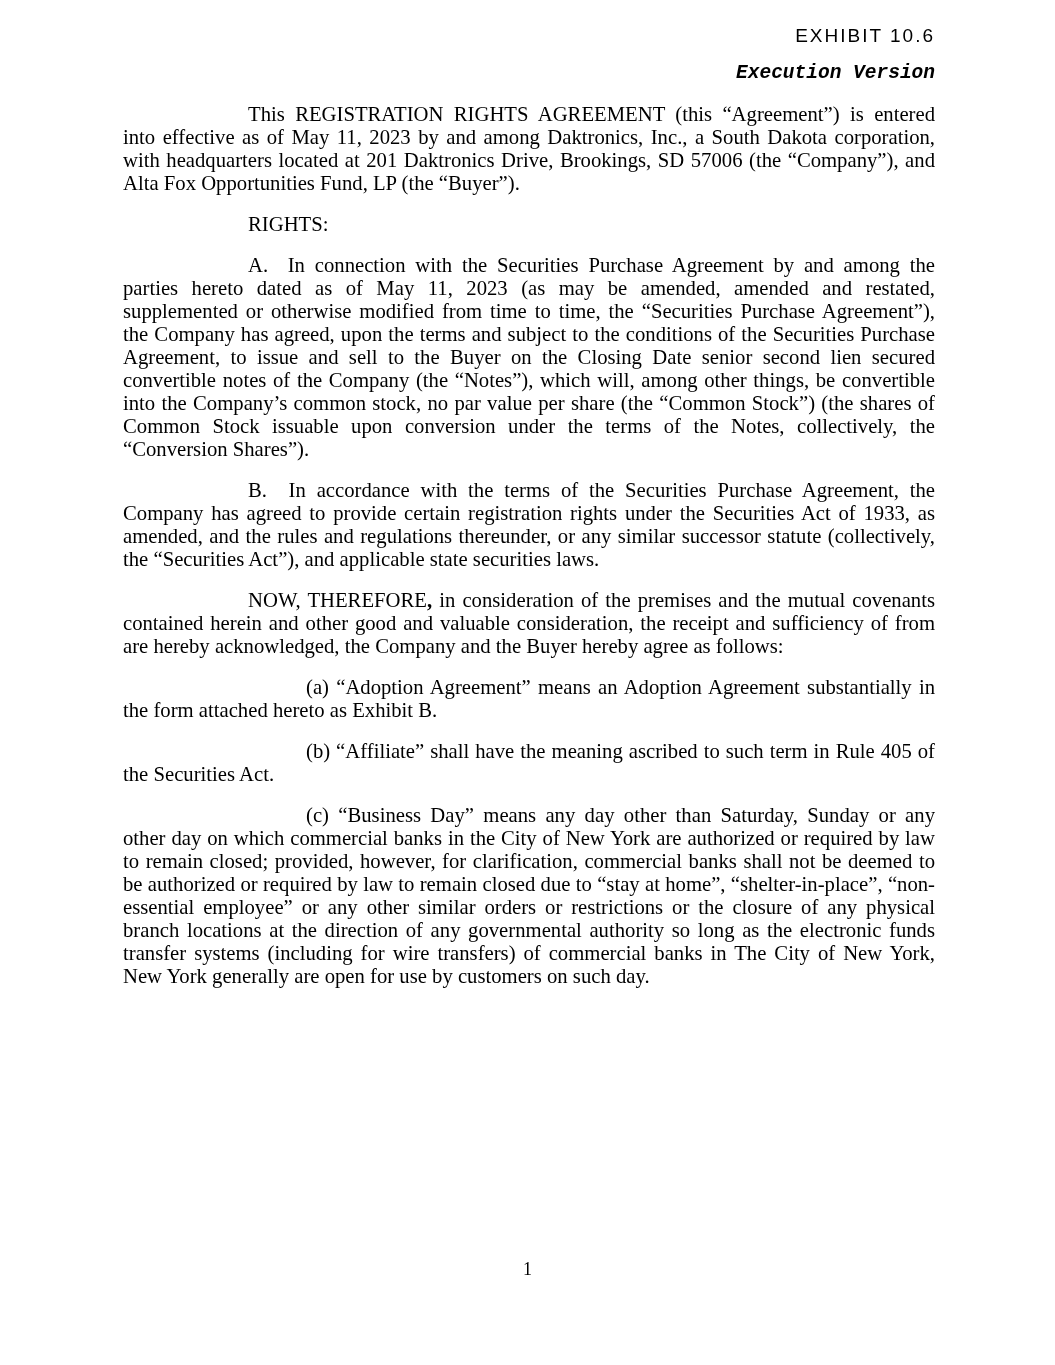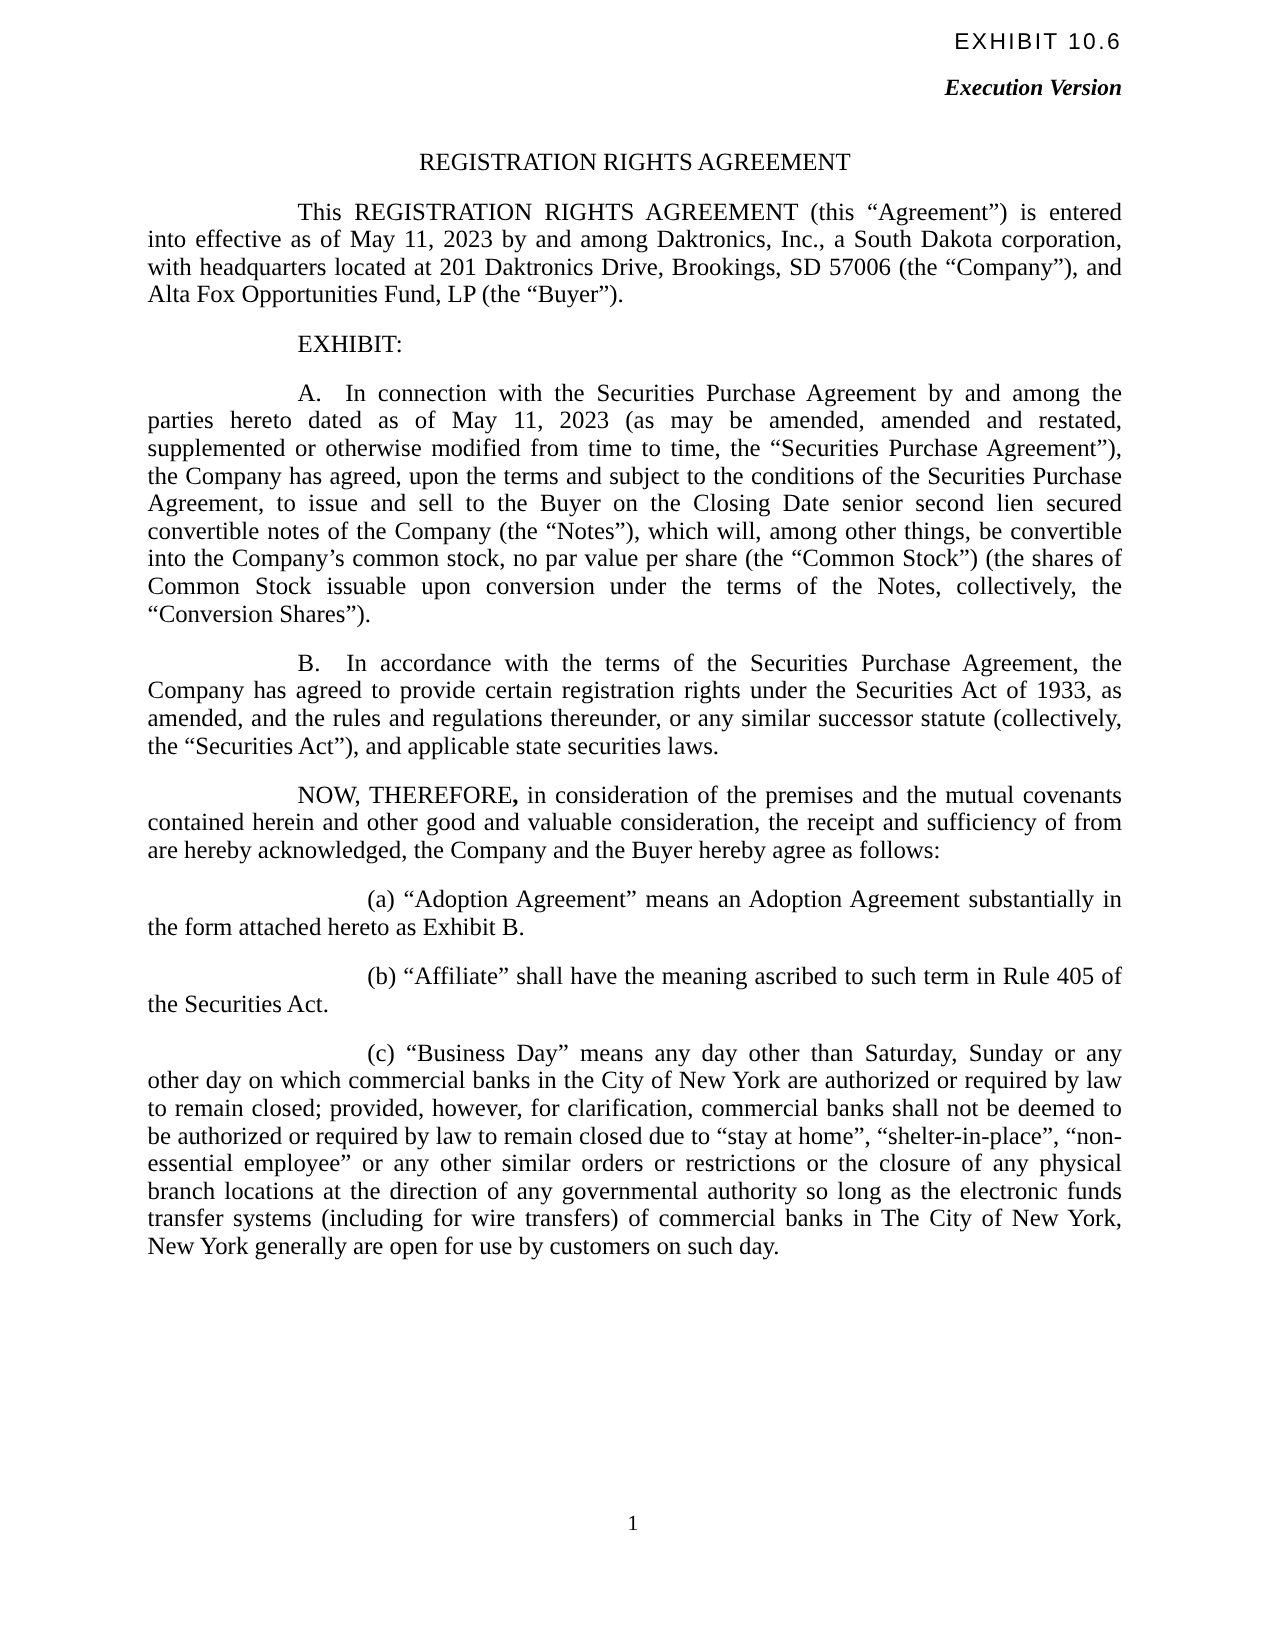--- a/index.html
+++ b/index.html
@@ -29,20 +29,21 @@
   .exhibit-label {
     font-family: "Liberation Sans", "DejaVu Sans", sans-serif;
     font-size: 19px;
     letter-spacing: 2px;
   }
   .version-label {
     margin-top: 15px;
     font-size: 19.5px;
     font-weight: bold;
     font-style: italic;
+    font-family: Liberation Mono, monospace;
   }
   .doc-title {
     margin-top: 40px;
     text-align: center;
   }
   .para {
     margin: 18px 0 0 0;
     text-align: justify;
     text-indent: 125px;
   }
@@ -63,24 +64,23 @@
 </head>
 <body>
 
 <div class="page">
 
   <div class="header">
     <div class="exhibit-label">EXHIBIT 10.6</div>
     <div class="version-label">Execution Version</div>
   </div>
 
-  <div class="doc-title">REGISTRATION RIGHTS AGREEMENT</div>
 
   <p class="para"><span>This REGISTRATION RIGHTS AGREEMENT (this “</span><span class="u">Agreement</span><span>”) is entered into effective as of May 11, 2023 by and among Daktronics, Inc., a South Dakota corporation, with headquarters located at 201 Daktronics Drive, Brookings, SD 57006 (the “</span><span class="u">Company</span><span>”), and Alta Fox Opportunities Fund, LP (the “</span><span class="u">Buyer</span><span>”).</span></p>
-  <p class="para"><span>EXHIBIT:</span></p>
+  <p class="para"><span>RIGHTS:</span></p>
   <p class="para"><span>A.&nbsp; In connection with the Securities Purchase Agreement by and among the parties hereto dated as of May 11, 2023 (as may be amended, amended and restated, supplemented or otherwise modified from time to time, the “</span><span class="u">Securities Purchase Agreement</span><span>”), the Company has agreed, upon the terms and subject to the conditions of the Securities Purchase Agreement, to issue and sell to the Buyer on the Closing Date senior second lien secured convertible notes of the Company (the “</span><span class="u">Notes</span><span>”), which will, among other things, be convertible into the Company’s common stock, no par value per share (the “</span><span class="u">Common Stock</span><span>”) (the shares of Common Stock issuable upon conversion under the terms of the Notes, collectively, the “</span><span class="u">Conversion Shares</span><span>”).</span></p>
   <p class="para"><span>B.&nbsp; In accordance with the terms of the Securities Purchase Agreement, the Company has agreed to provide certain registration rights under the Securities Act of 1933, as amended, and the rules and regulations thereunder, or any similar successor statute (collectively, the “</span><span class="u">Securities Act</span><span>”), and applicable state securities laws.</span></p>
   <p class="para"><span>NOW, THEREFORE</span><span class="b">,</span><span> in consideration of the premises and the mutual covenants contained herein and other good and valuable consideration, the receipt and sufficiency of from are hereby acknowledged, the Company and the Buyer hereby agree as follows:</span></p>
   <p class="para sub"><span>(a) “</span><span class="u">Adoption Agreement</span><span>” means an Adoption Agreement substantially in the form attached hereto as </span><span class="u">Exhibit B</span><span>.</span></p>
   <p class="para sub"><span>(b) “</span><span class="u">Affiliate</span><span>” shall have the meaning ascribed to such term in Rule 405 of the Securities Act.</span></p>
   <p class="para sub"><span>(c) “</span><span class="u">Business Day</span><span>” means any day other than Saturday, Sunday or any other day on which commercial banks in the City of New York are authorized or required by law to remain closed; </span><span class="u">provided</span><span>, </span><span class="u">however</span><span>, for clarification, commercial banks shall not be deemed to be authorized or required by law to remain closed due to “stay at home”, “shelter-in-place”, “non-essential employee” or any other similar orders or restrictions or the closure of any physical branch locations at the direction of any governmental authority so long as the electronic funds transfer systems (including for wire transfers) of commercial banks in The City of New York, New York generally are open for use by customers on such day.</span></p>
 
 </div>
 
 <div class="footer-page-number">1</div>

